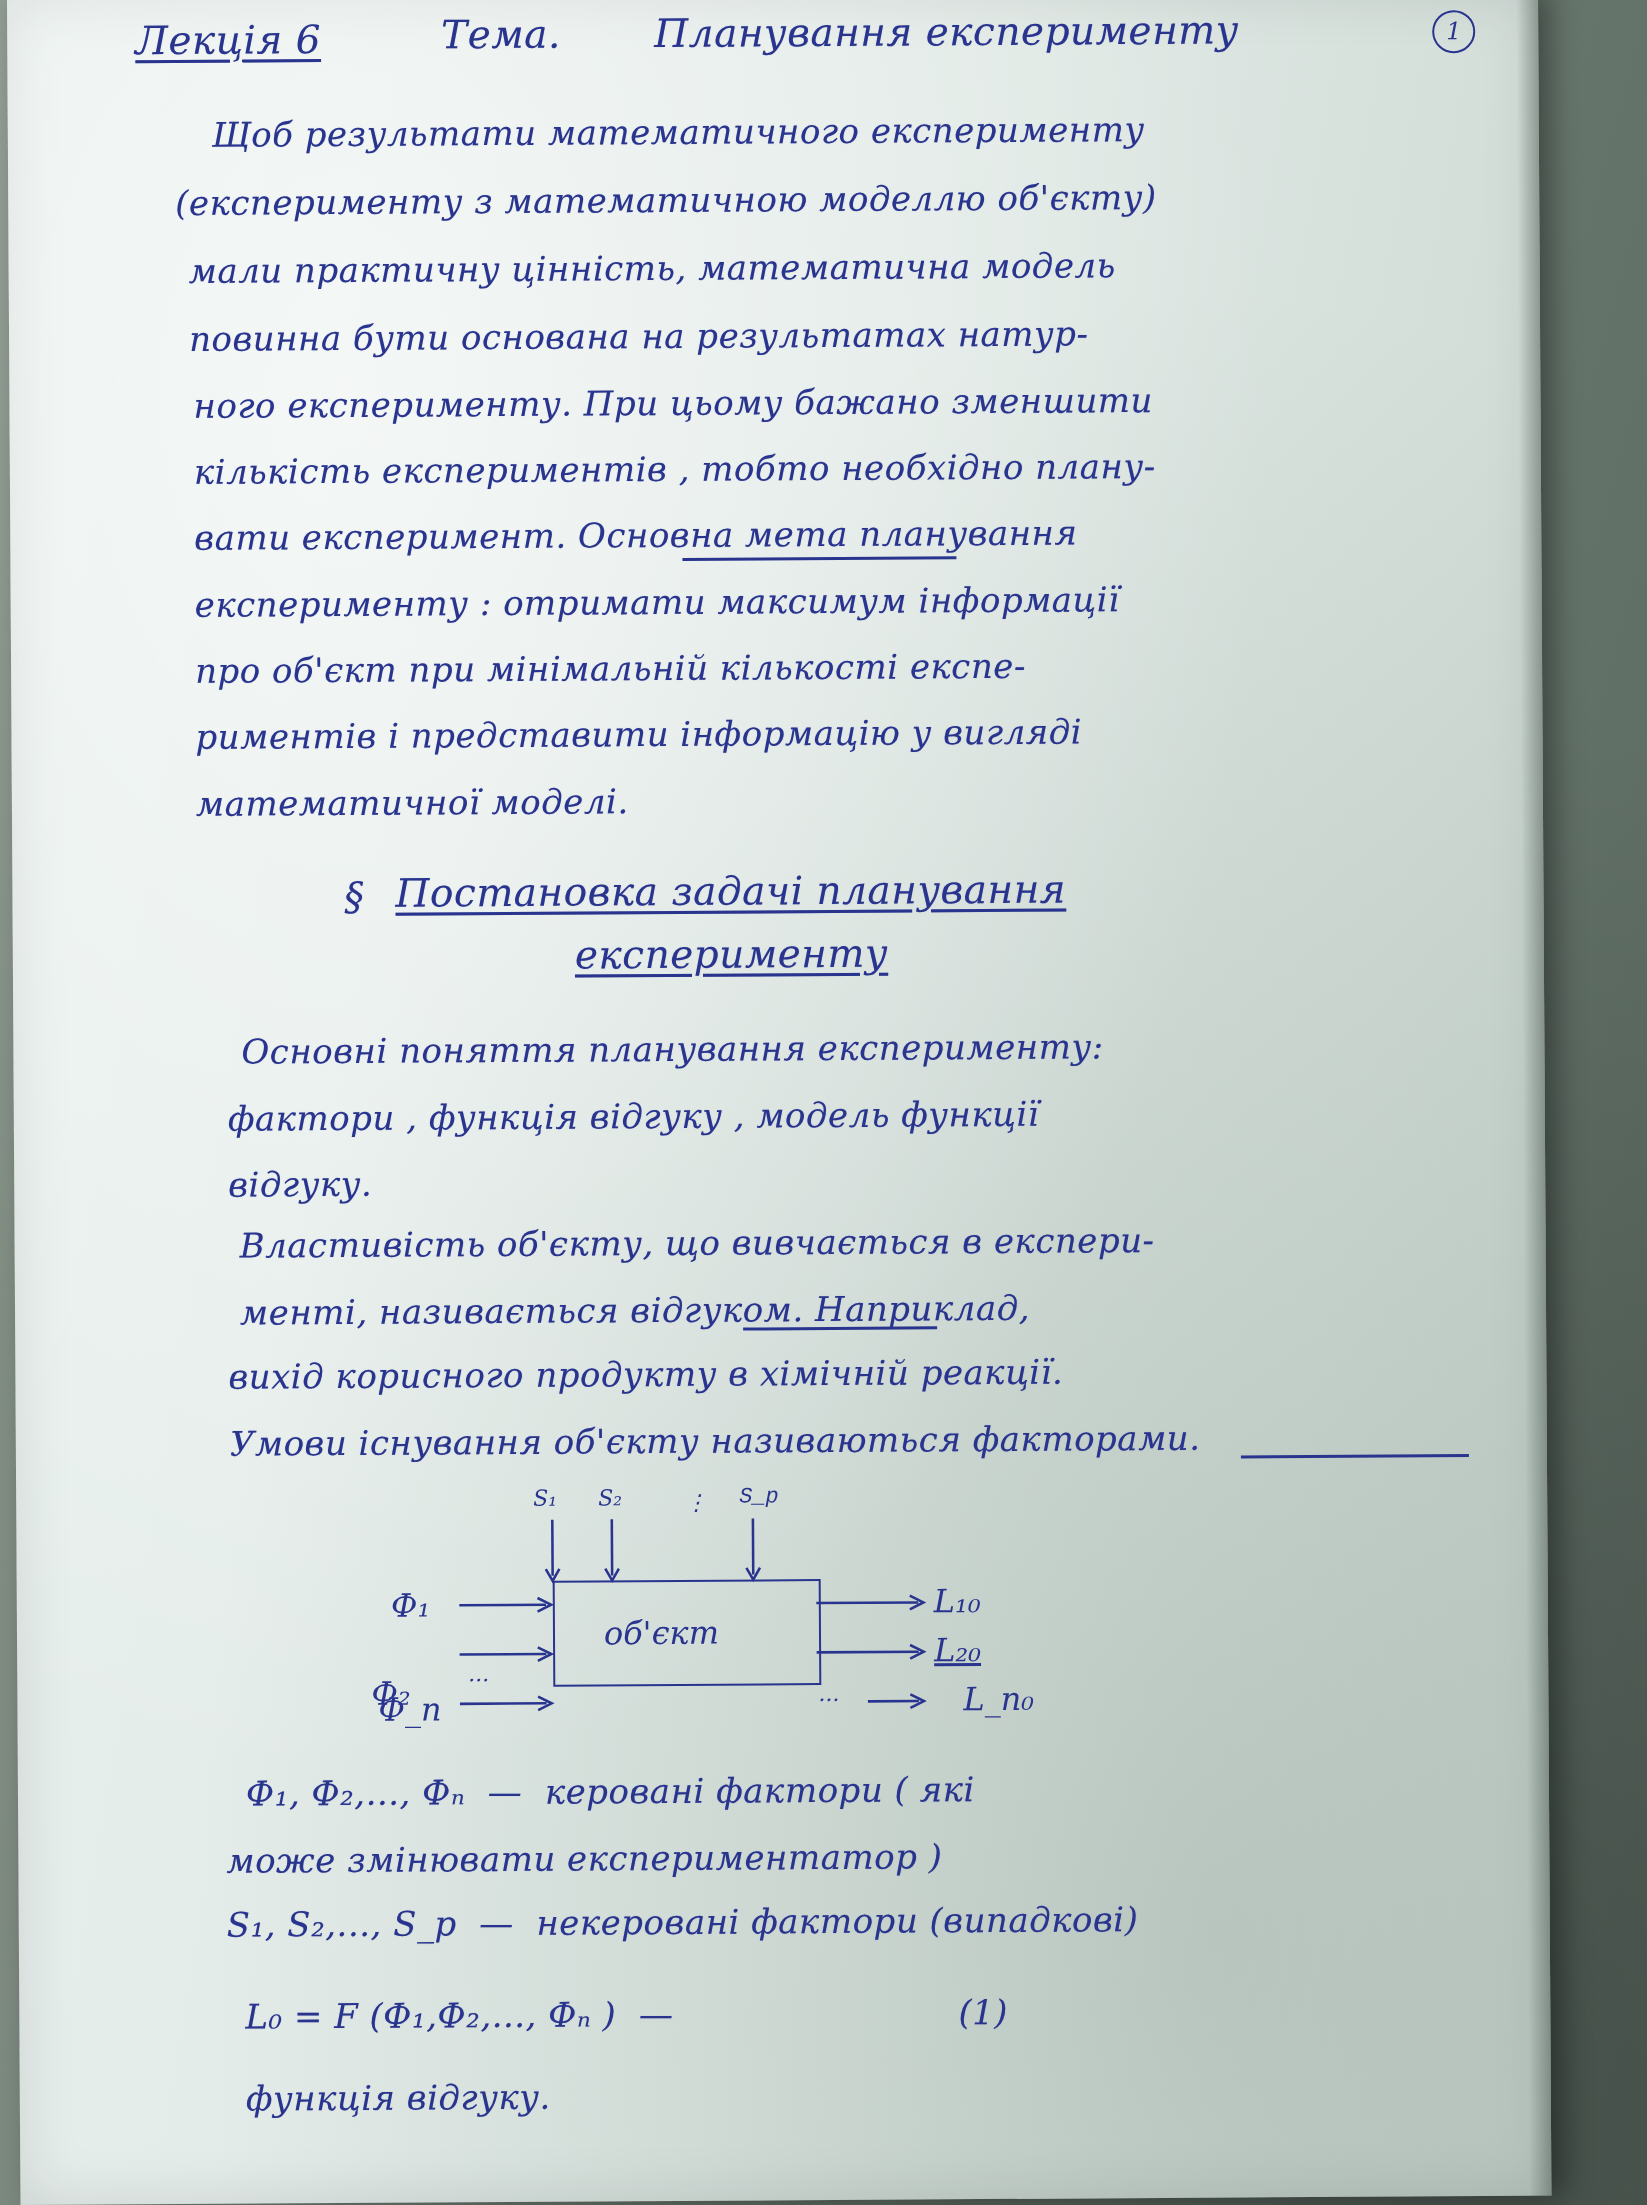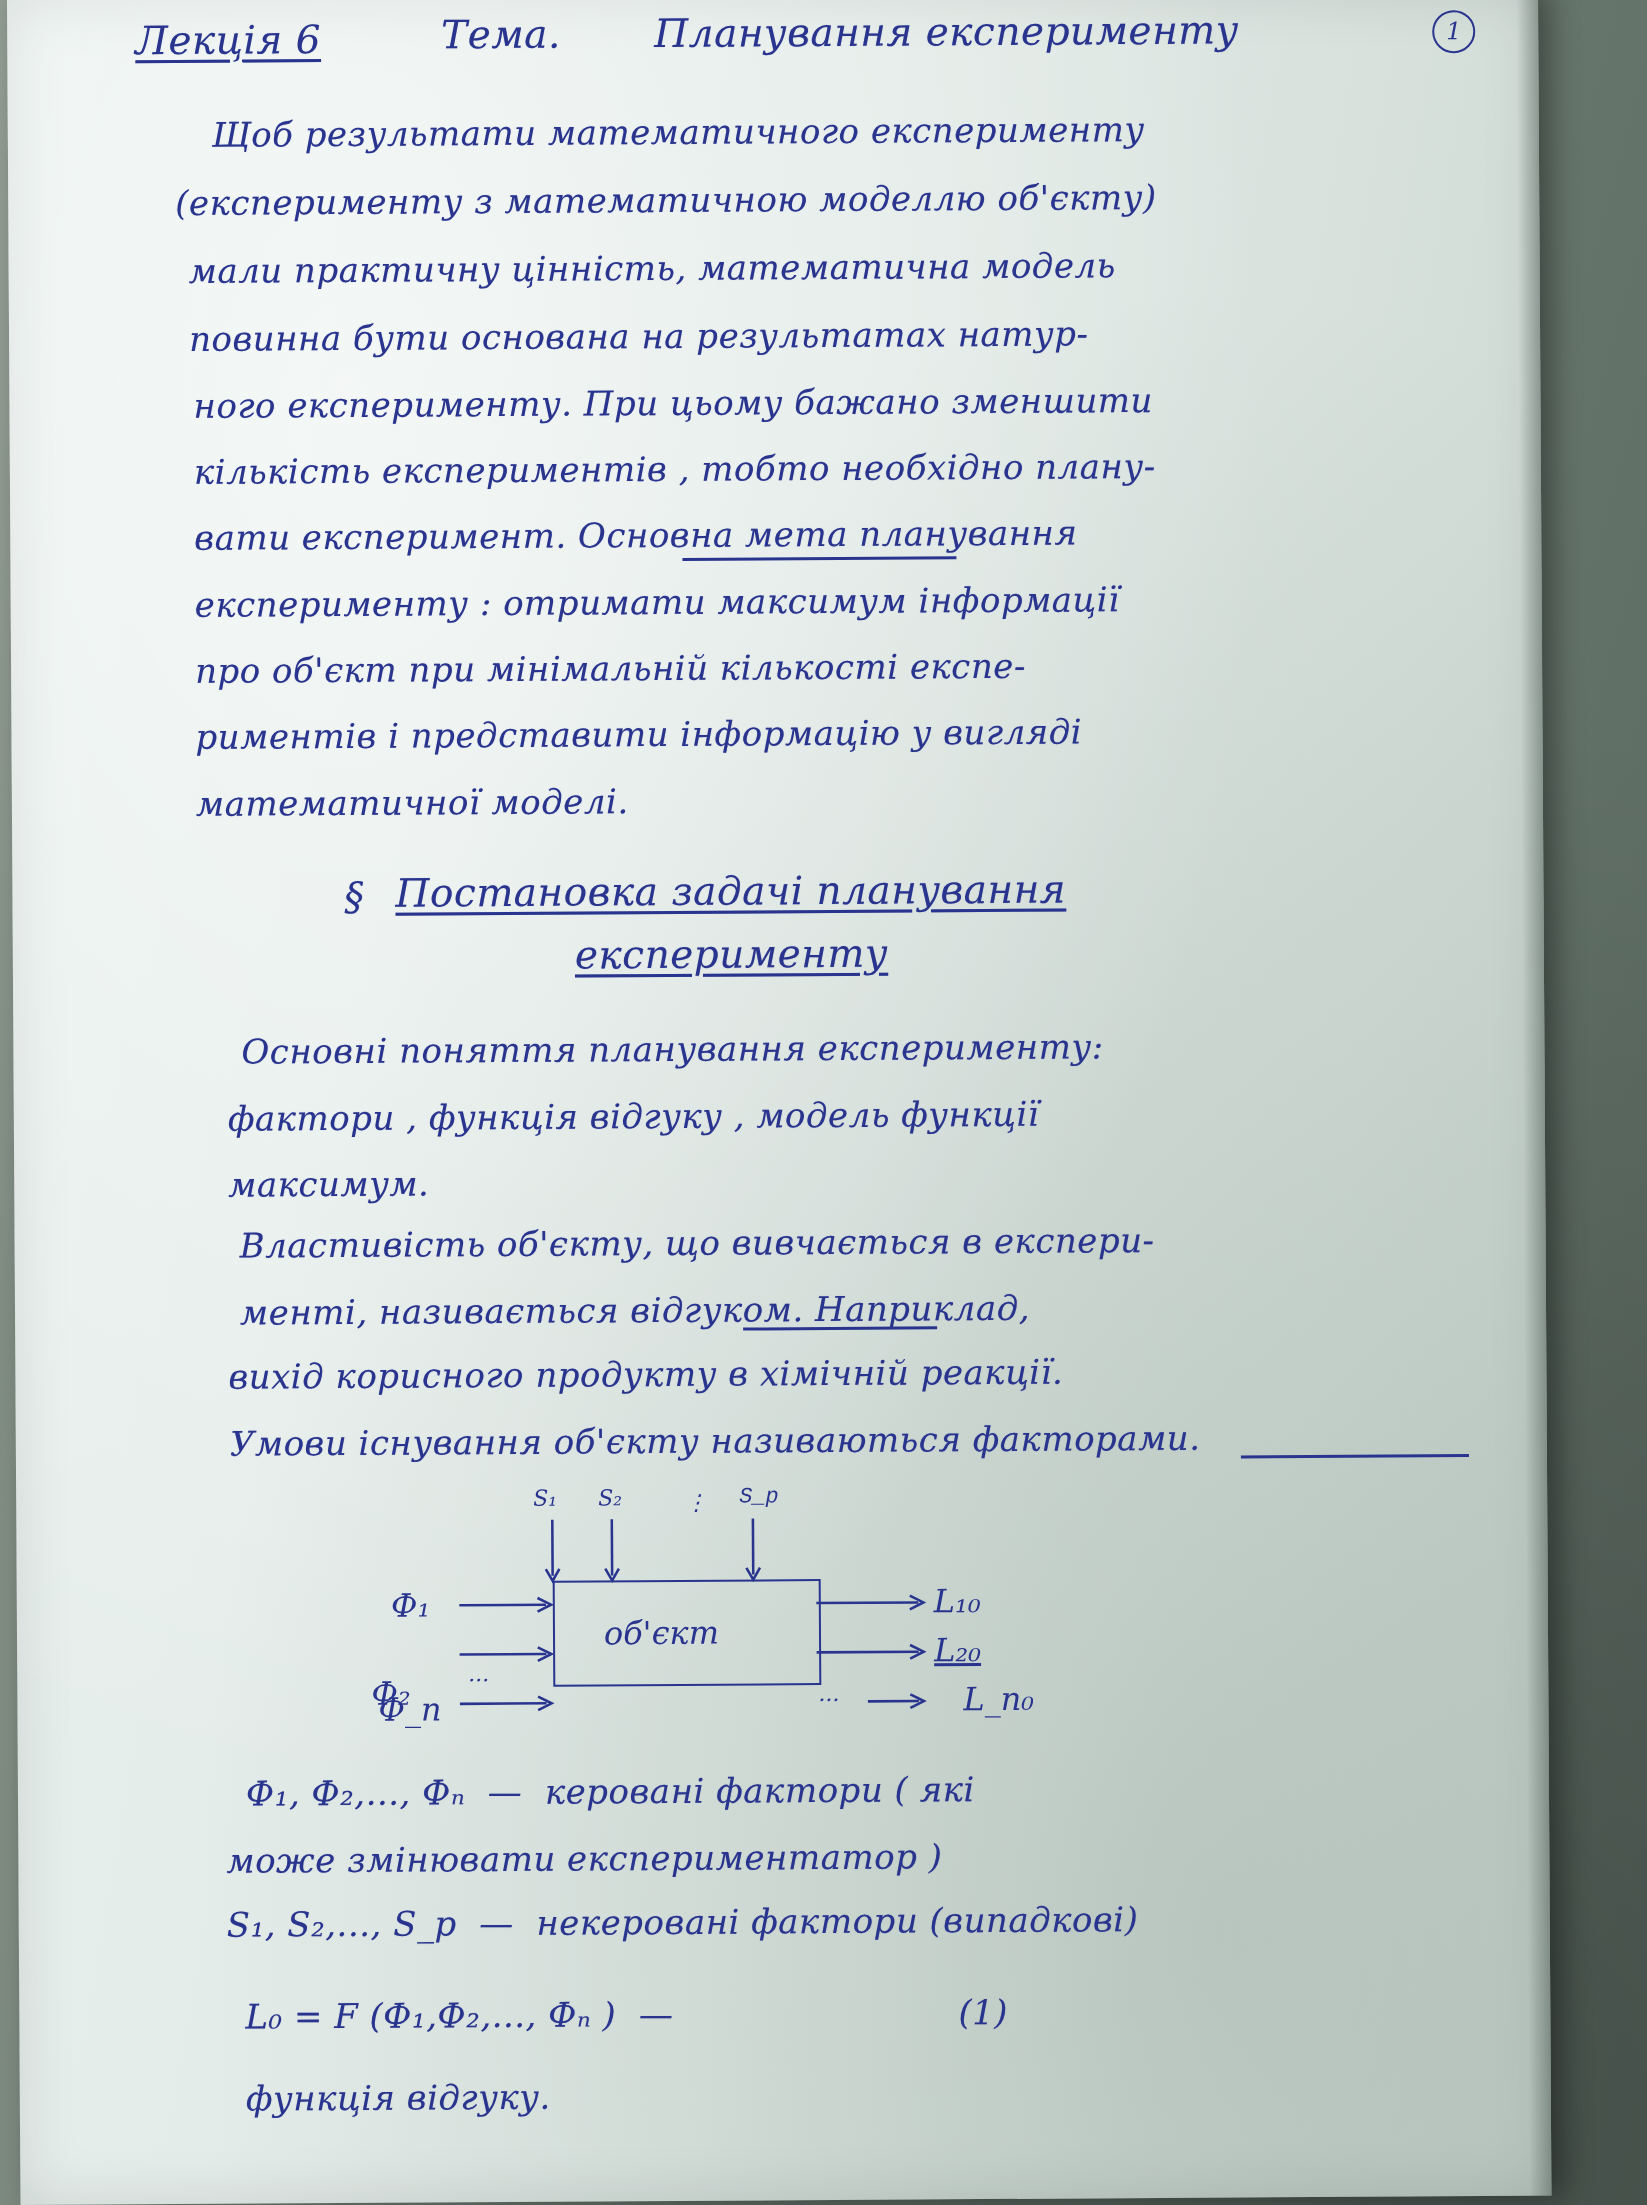--- a/index.html
+++ b/index.html
@@ -135,21 +135,21 @@
     <div class="hand line" style="left:184px; top:788px;">математичної моделі.</div>
 
     <div style="position:absolute; left:672px; top:562px; width:274px; height:2.6px; background:#29348f;"></div>
 
     <div class="hand t-head" style="left:332px; top:876px;">§</div>
     <div class="hand t-head u" style="left:383px; top:873px;">Постановка задачі планування</div>
     <div class="hand t-head u" style="left:562px; top:936px;">експерименту</div>
 
     <div class="hand line" style="left:228px; top:1036px;">Основні поняття планування експерименту:</div>
     <div class="hand line" style="left:214px; top:1103px;">фактори , функція відгуку , модель функції</div>
-    <div class="hand line" style="left:214px; top:1169px;">максимум.</div>
+    <div class="hand line" style="left:214px; top:1169px;">відгуку.</div>
     <div class="hand line" style="left:225px; top:1230px;">Властивість об'єкту, що вивчається в експери-</div>
     <div class="hand line" style="left:225px; top:1297px;">менті, називається відгуком. Наприклад,</div>
     <div class="hand line" style="left:213px; top:1361px;">вихід корисного продукту в хімічній реакції.</div>
     <div class="hand line" style="left:214px; top:1428px;">Умови існування об'єкту називаються факторами.</div>
 
     <div style="position:absolute; left:728px; top:1332px; width:194px; height:2.6px; background:#29348f;"></div>
 
     <div style="position:absolute; left:1225px; top:1463px; width:228px; height:2.6px; background:#29348f;"></div>
 
     <div class="diagram" style="top:1489px;">

